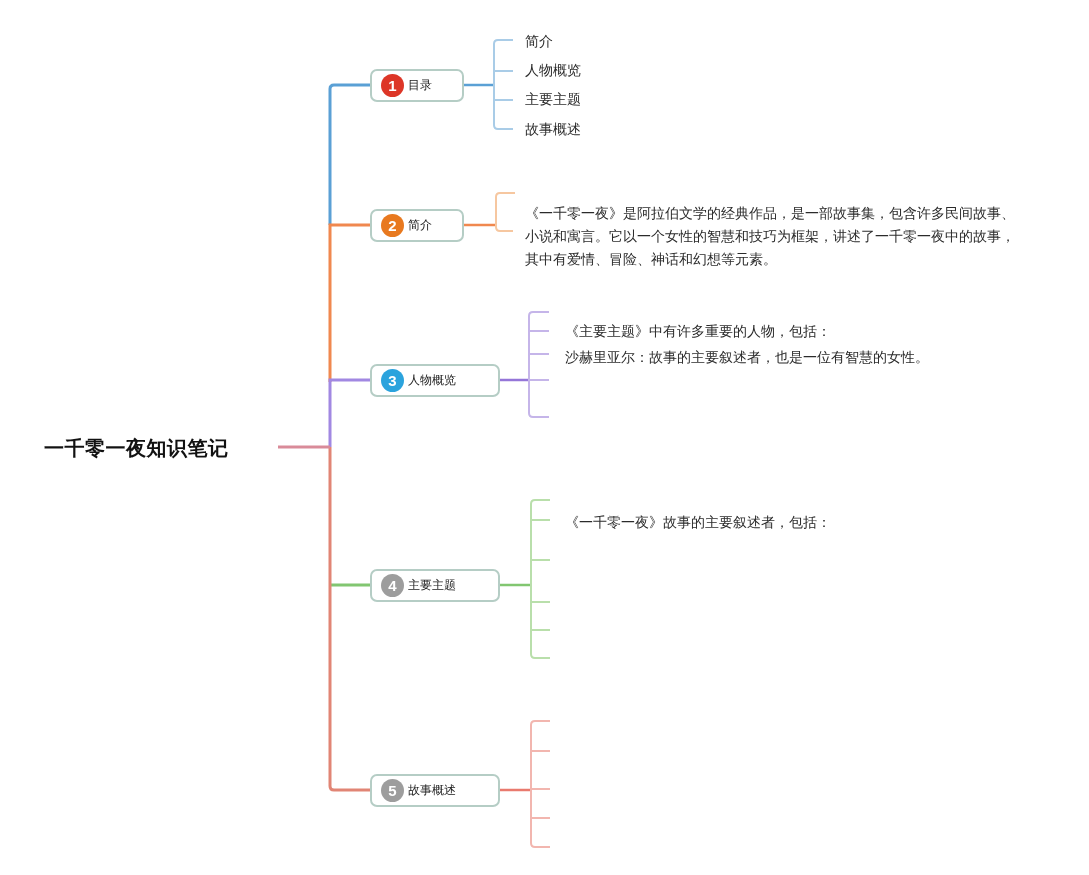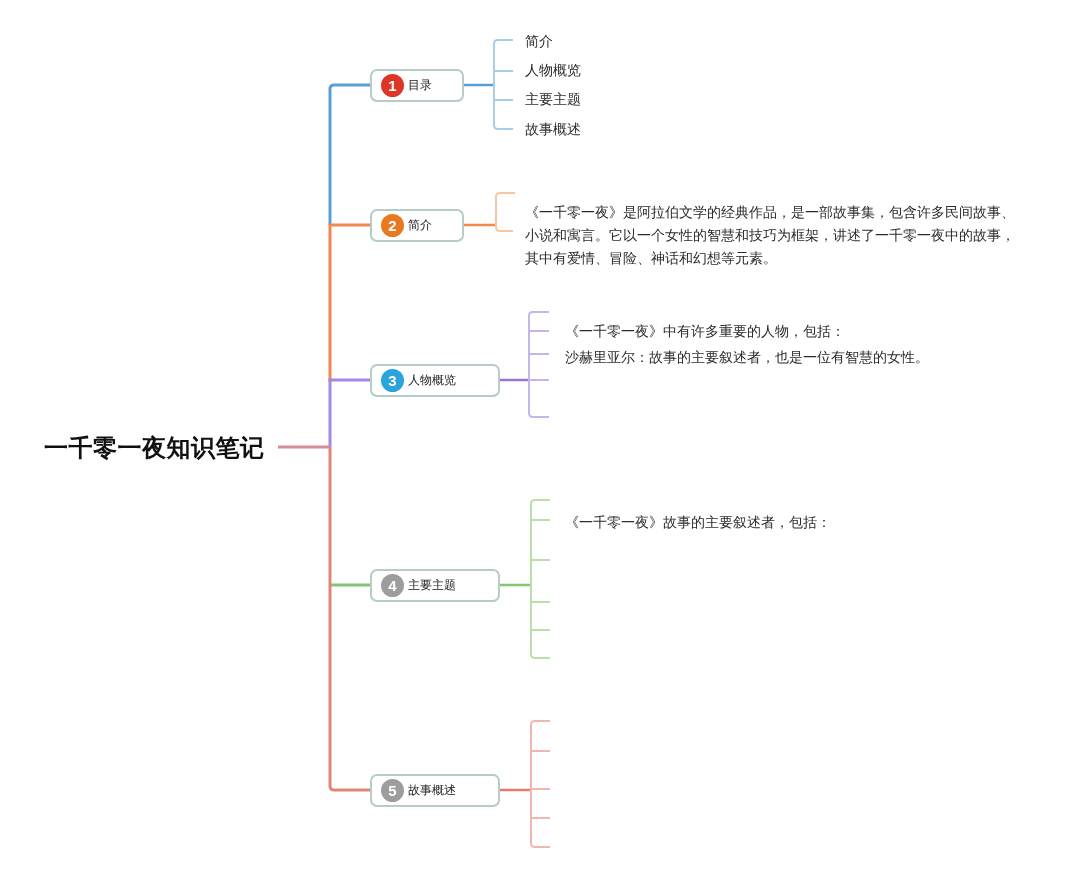--- a/index.html
+++ b/index.html
@@ -10,21 +10,21 @@
     background: #ffffff;
     overflow: hidden;
     font-family: "Liberation Sans", "DejaVu Sans", sans-serif;
     color: #1f1f1f;
   }
   #wires { position: absolute; left: 0; top: 0; }
   .root-label {
     position: absolute;
     left: 44px;
     top: 434px;
-    font-size: 24px;
+    font-size: 20px;
     font-weight: bold;
     line-height: 28px;
     letter-spacing: 0.5px;
     color: #111;
     white-space: nowrap;
     cursor: default;
   }
   .topic-node {
     position: absolute;
     height: 33px;
@@ -128,20 +128,20 @@
   <div class="topic-node" style="left:370px; top:774px; width:130px;">
     <span class="badge" style="background-color: rgb(157, 157, 157);">5</span>
     <span class="topic-label">故事概述</span>
   </div>
 
   <div class="child-label" style="left:525px; top:41px;">简介</div>
   <div class="child-label" style="left:525px; top:70px;">人物概览</div>
   <div class="child-label" style="left:525px; top:99px;">主要主题</div>
   <div class="child-label" style="left:525px; top:129px;">故事概述</div>
 
-  <div class="child-paragraph" style="left:525px; top:202px; width:494px;font-family:Liberation Mono, monospace;">《一千零一夜》是阿拉伯文学的经典作品，是一部故事集，包含许多民间故事、小说和寓言。它以一个女性的智慧和技巧为框架，讲述了一千零一夜中的故事，其中有爱情、冒险、神话和幻想等元素。</div>
+  <div class="child-paragraph" style="left:525px; top:202px; width:494px;">《一千零一夜》是阿拉伯文学的经典作品，是一部故事集，包含许多民间故事、小说和寓言。它以一个女性的智慧和技巧为框架，讲述了一千零一夜中的故事，其中有爱情、冒险、神话和幻想等元素。</div>
 
-  <div class="child-label" style="left:565px; top:331px;">《一千零一夜》中有许多重要的人物，包括：</div>
+  <div class="child-label" style="left:565px; top:331px;">《主要主题》中有许多重要的人物，包括：</div>
   <div class="child-label" style="left:565px; top:357px;text-align:center;">沙赫里亚尔：故事的主要叙述者，也是一位有智慧的女性。</div>
 
   <div class="child-label" style="left:565px; top:522px;">《一千零一夜》故事的主要叙述者，包括：</div>
 
 </div>
 
 </body></html>

